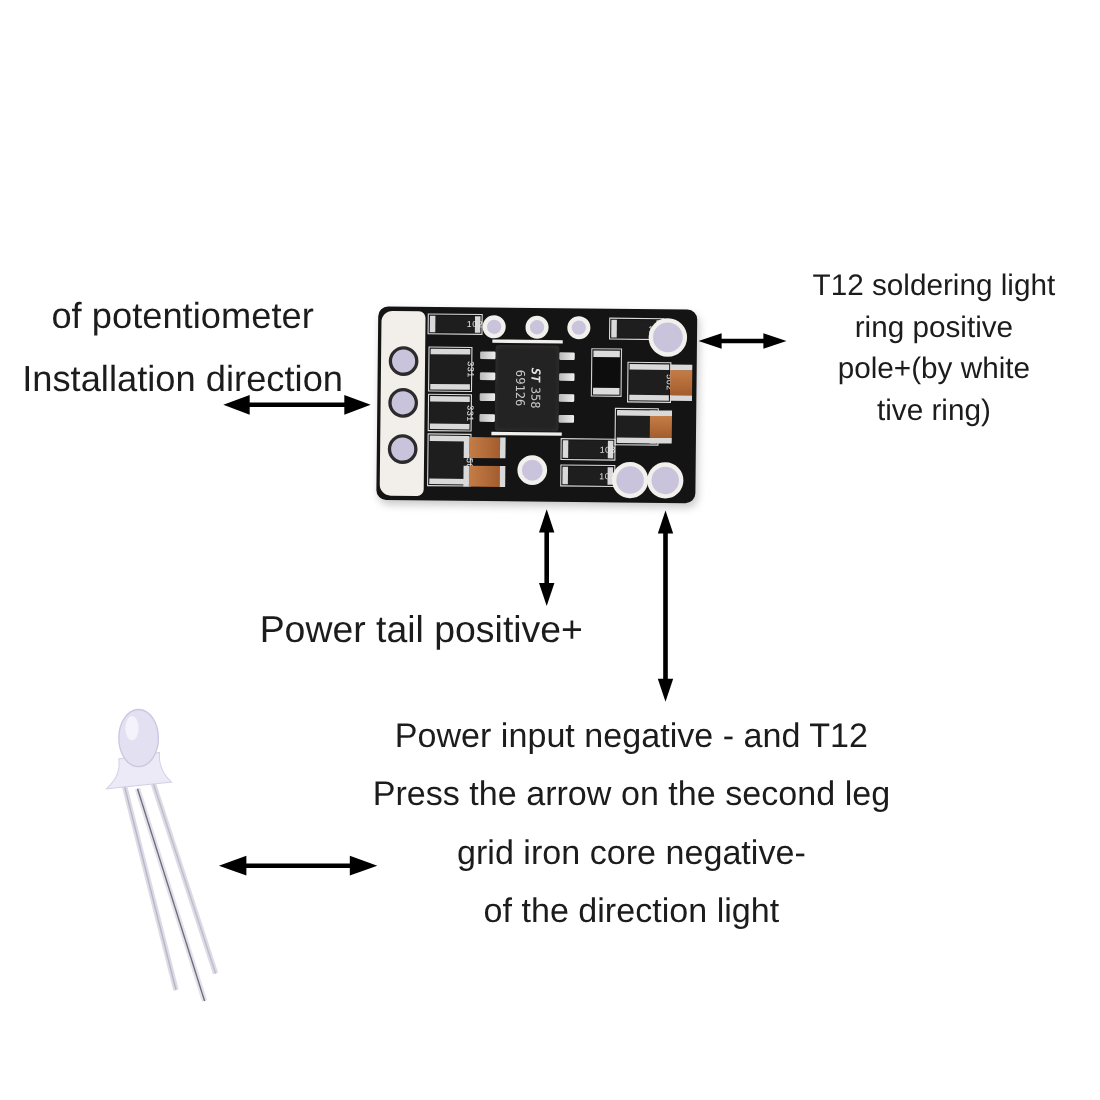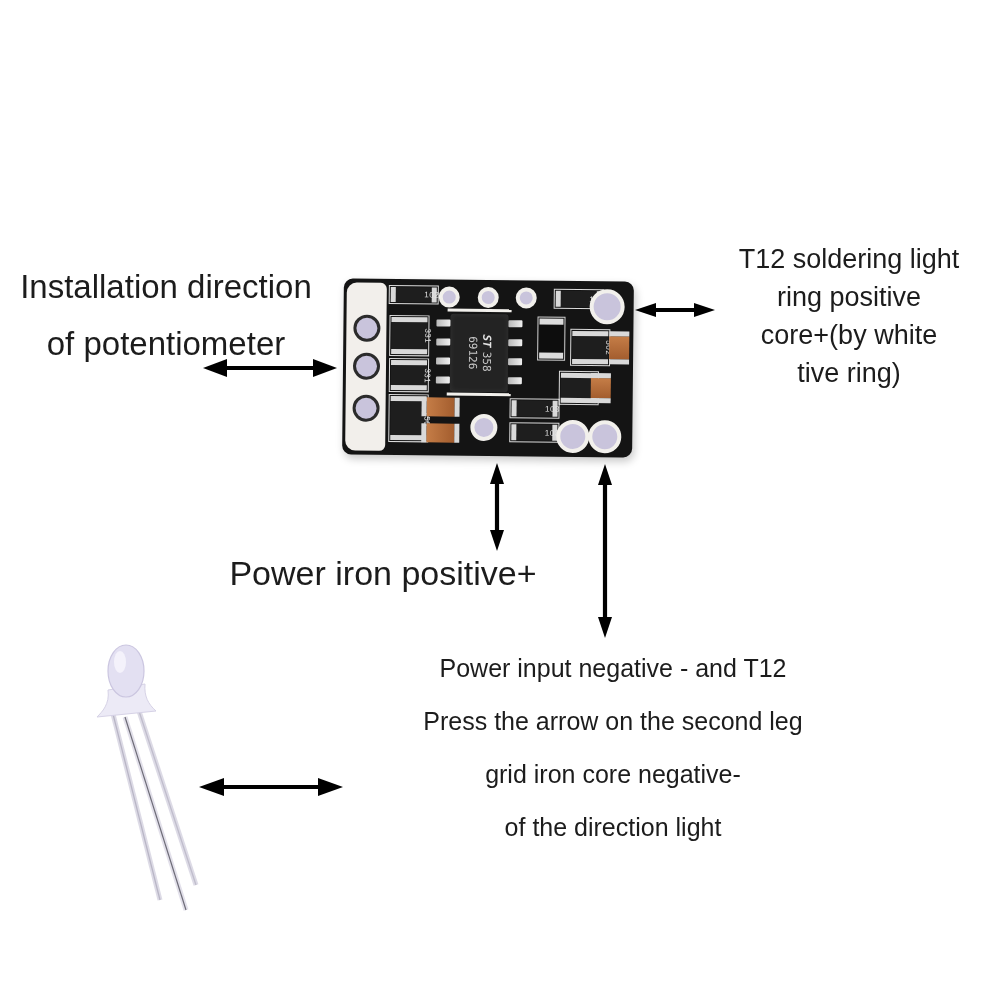--- a/index.html
+++ b/index.html
@@ -4,21 +4,21 @@
 <style>
   html,body{margin:0;padding:0;background:#fff;}
   .stage{position:relative;width:1000px;height:1000px;background:#ffffff;
          font-family:"Liberation Sans",sans-serif;color:#1c1c1c;overflow:hidden;}
 
   
   .ann{position:absolute;text-align:center;}
   #ann-pot{left:5px;top:258px;width:322px;font-size:33px;line-height:57px;}
   #ann-t12{left:702px;top:240px;width:294px;font-size:27px;line-height:38px;}
   #ann-pwr-pos{left:192px;top:552px;width:382px;font-size:34px;line-height:42px;}
-  #ann-pwr-neg{left:363px;top:642px;width:500px;font-size:25px;line-height:53px;}
+  #ann-pwr-neg{left:324px;top:642px;width:500px;font-size:31px;line-height:53px;}
 
   
   #arrow-layer{position:absolute;left:0;top:0;pointer-events:none;}
   #arrow-layer line{stroke:#000;stroke-width:4.2px;}
   #arrow-layer polygon{fill:#000;}
 
   
   #pcb{position:absolute;left:343px;top:280px;width:290px;height:176px;
        background:#141414;border-radius:9px;transform:rotate(0.6deg);
        box-shadow:2px 4px 8px rgba(0,0,0,.22);}
@@ -56,33 +56,33 @@
 
   
   #led{position:absolute;left:92px;top:642px;}
 </style>
 </head>
 <body>
 
 <div class="stage">
 
   <div class="ann" id="ann-pot">
+    <div>of potentiometer</div>
     <div>Installation direction</div>
-    <div>of potentiometer</div>
   </div>
 
   <div class="ann" id="ann-t12">
     <div>T12 soldering light</div>
     <div>ring positive</div>
-    <div>core+(by white</div>
+    <div>pole+(by white</div>
     <div>tive ring)</div>
   </div>
 
   <div class="ann" id="ann-pwr-pos">
-    <div>Power iron positive+</div>
+    <div>Power tail positive+</div>
   </div>
 
   <div class="ann" id="ann-pwr-neg">
     <div>Power input negative - and T12</div>
     <div>Press the arrow on the second leg</div>
     <div>grid iron core negative-</div>
     <div>of the direction light</div>
   </div>
 
   <svg id="arrow-layer" width="1000" height="1000" viewBox="0 0 1000 1000">

